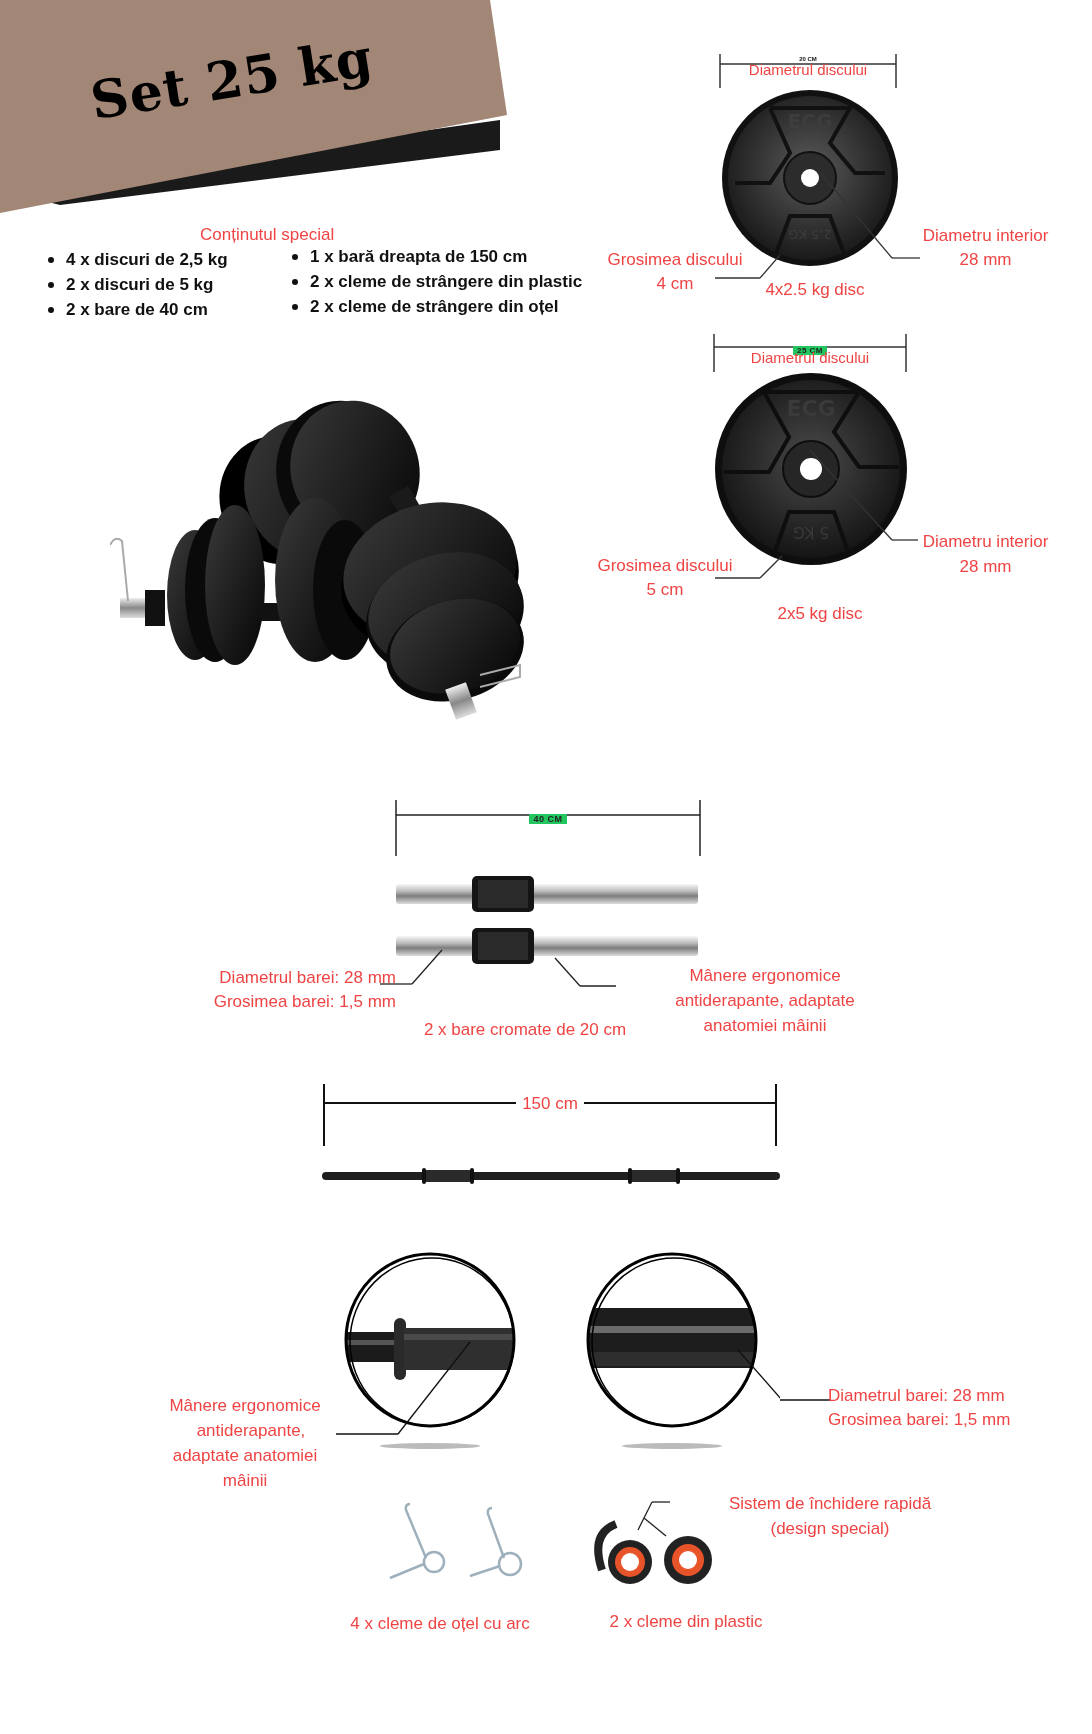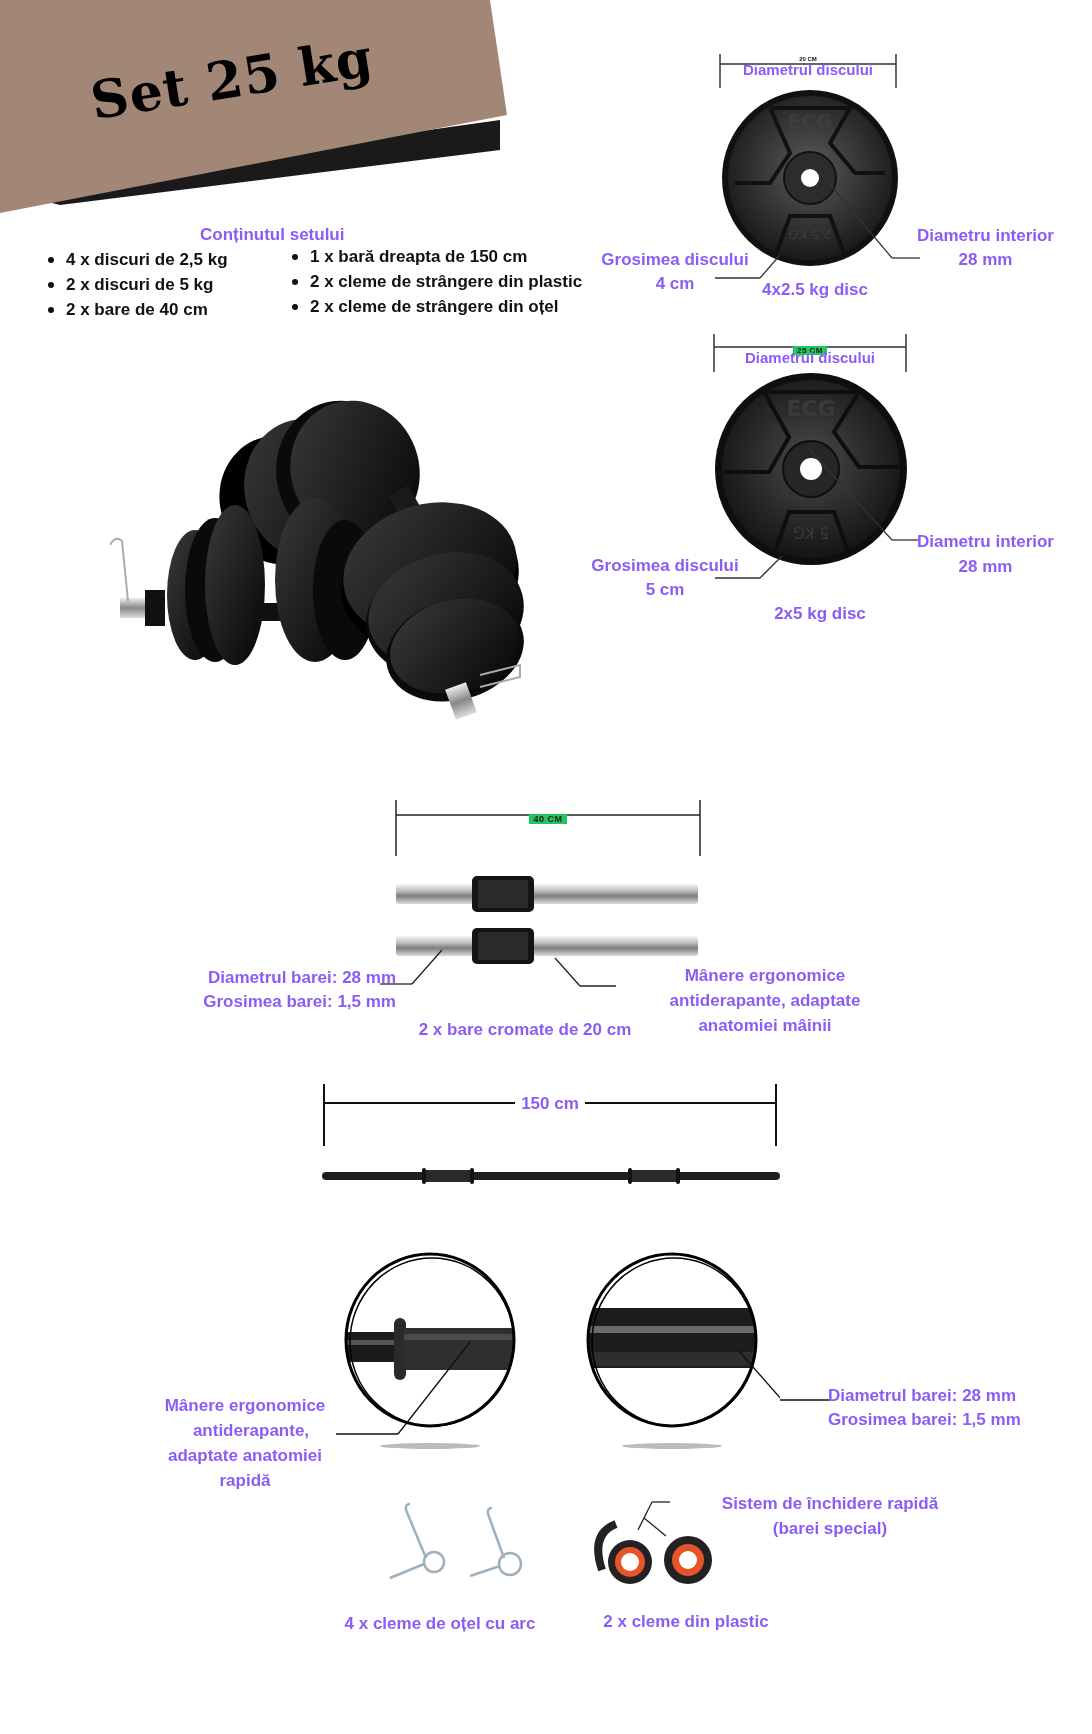--- a/index.html
+++ b/index.html
@@ -1,19 +1,19 @@
 <!DOCTYPE html>
 <html><head>
 <meta charset="utf-8">
 <style>
   * { box-sizing: border-box; margin: 0; padding: 0; }
   html, body { width: 1092px; height: 1734px; background: #ffffff; overflow: hidden; }
   body { position: relative; font-family: "Liberation Sans", "DejaVu Sans", sans-serif; color: #111; }
   .abs { position: absolute; }
-  .lbl { font-weight: bold; font-size: 17px; line-height: 24px; color: #8b5cf6; }
+  .lbl { font-weight: normal; font-size: 17px; line-height: 24px; color: #ef4444; }
   .center { text-align: center; }
   svg { display: block; }
   .banner-title {
     position: absolute; left: 96px; top: 70px;
     font-family: "DejaVu Serif", "Liberation Serif", serif; font-weight: bold;
     font-size: 52px; color: #000; transform: rotate(-9deg); transform-origin: left bottom;
     letter-spacing: 1px;
   }
   .contents-title { left: 200px; top: 223px; width: 170px; font-size: 17px; }
   .list { list-style: none; font-weight: bold; font-size: 17px; line-height: 25px; }
@@ -25,21 +25,21 @@
 <body>
 
 <div class="abs" style="left:0;top:0;width:560px;height:220px;">
   <svg width="560" height="220">
     <polygon points="60,205 500,150 500,120 0,190" fill="#1A1A1A"></polygon>
     <polygon points="0,0 490,0 507,115 0,213" fill="#A28676"></polygon>
   </svg>
   <div class="banner-title">Set 25 kg</div>
 </div>
 
-<div class="abs lbl contents-title">Conținutul setului</div>
+<div class="abs lbl contents-title">Conținutul special</div>
 <ul class="abs list" style="left:46px;top:247px;">
   <li>4 x discuri de 2,5 kg</li>
   <li>2 x discuri de 5 kg</li>
   <li>2 x bare de 40 cm</li>
 </ul>
 <ul class="abs list" style="left:290px;top:244px;">
   <li>1 x bară dreapta de 150 cm</li>
   <li>2 x cleme de strângere din plastic</li>
   <li>2 x cleme de strângere din oțel</li>
 </ul>
@@ -265,21 +265,21 @@
   <line x1="150" y1="2" x2="78" y2="94" stroke="#111" stroke-width="1.3"></line>
   <line x1="78" y1="94" x2="16" y2="94" stroke="#111" stroke-width="1.3"></line>
   <line x1="418" y1="10" x2="462" y2="60" stroke="#111" stroke-width="1.3"></line>
 </svg>
 <svg class="abs" style="left:780px;top:1398px;" width="50" height="4">
     <line x1="0" y1="2" x2="50" y2="2" stroke="#111" stroke-width="1.3"></line>
   </svg>
 <div class="abs lbl center" style="left:150px;top:1394px;width:190px;">Mânere ergonomice</div>
 <div class="abs lbl center" style="left:156px;top:1419px;width:190px;">antiderapante,</div>
 <div class="abs lbl center" style="left:150px;top:1444px;width:190px;">adaptate anatomiei</div>
-<div class="abs lbl center" style="left:150px;top:1469px;width:190px;">rapidă</div>
+<div class="abs lbl center" style="left:150px;top:1469px;width:190px;">mâinii</div>
 <div class="abs lbl" style="left:828px;top:1384px;width:250px;">Diametrul barei: 28 mm</div>
 <div class="abs lbl" style="left:828px;top:1408px;width:250px;">Grosimea barei: 1,5 mm</div>
 
 <div class="abs" style="left:380px;top:1500px;width:160px;height:90px;">
   <svg width="160" height="90" viewBox="0 0 160 90">
     <g stroke="#9fb0bd" stroke-width="2.5" fill="none">
       <path d="M30 4 q-5 0 -4 6 l20 48"></path>
       <circle cx="54" cy="62" r="10"></circle>
       <path d="M44 64 l-34 14"></path>
       <path d="M112 8 q-5 0 -4 6 l16 44"></path>
@@ -298,15 +298,15 @@
     <circle cx="100" cy="50" r="16" fill="#E8542A"></circle>
     <circle cx="100" cy="50" r="9" fill="#fff"></circle>
   </svg>
 </div>
 <svg class="abs" style="left:630px;top:1500px;" width="80" height="50">
   <line x1="40" y1="2" x2="22" y2="2" stroke="#222" stroke-width="1.3"></line>
   <line x1="22" y1="2" x2="8" y2="30" stroke="#222" stroke-width="1.3"></line>
   <line x1="14" y1="18" x2="36" y2="36" stroke="#222" stroke-width="1.3"></line>
 </svg>
 <div class="abs lbl center" style="left:700px;top:1492px;width:260px;">Sistem de închidere rapidă</div>
-<div class="abs lbl center" style="left:700px;top:1517px;width:260px;">(barei special)</div>
+<div class="abs lbl center" style="left:700px;top:1517px;width:260px;">(design special)</div>
 <div class="abs lbl center" style="left:330px;top:1612px;width:220px;">4 x cleme de oțel cu arc</div>
 <div class="abs lbl center" style="left:586px;top:1610px;width:200px;">2 x cleme din plastic</div>
 
 </body></html>

